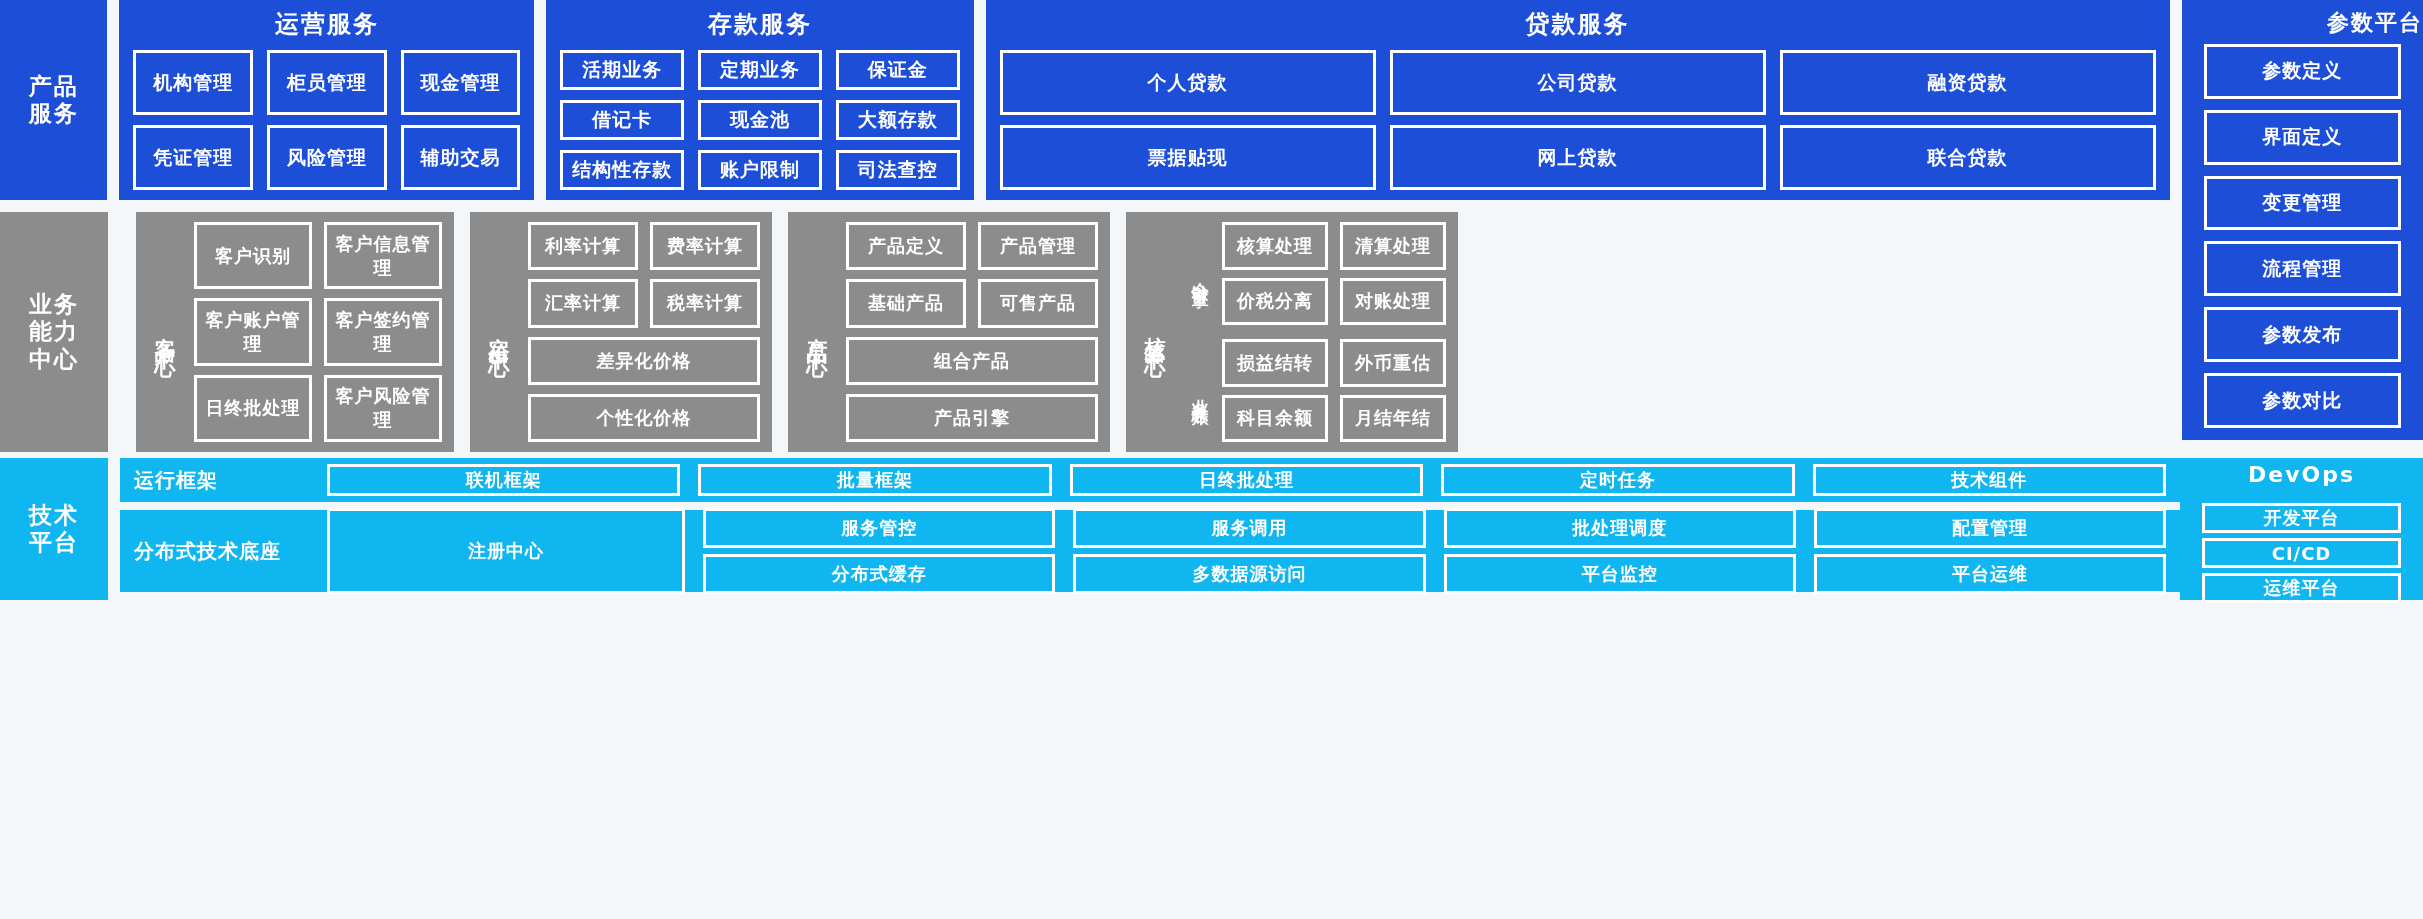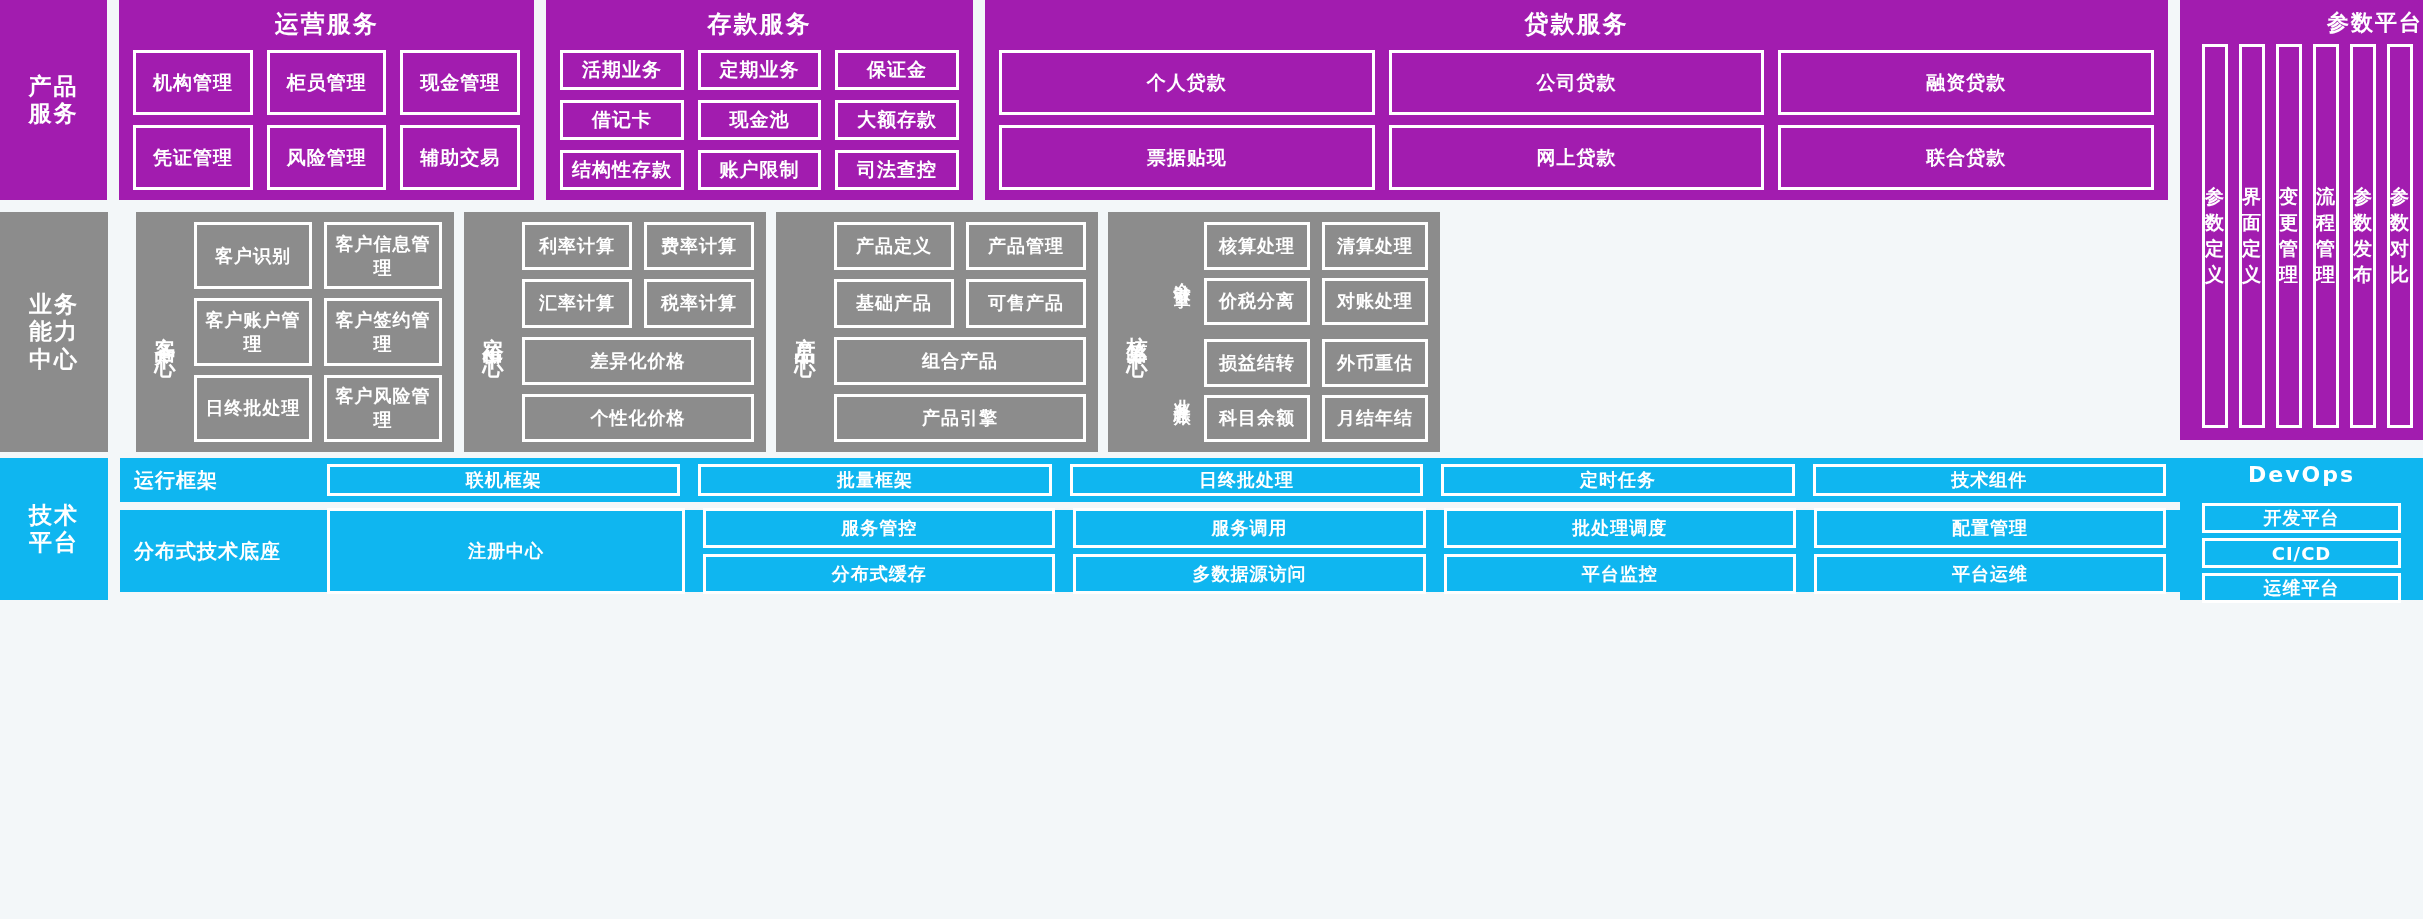--- a/index.html
+++ b/index.html
@@ -24,50 +24,50 @@
     display:flex;align-items:center;justify-content:center;
     letter-spacing:2px;box-sizing:border-box;
   }
   .vert-label{
     writing-mode:vertical-rl;text-orientation:upright;
     color:#fff;font-weight:bold;letter-spacing:6px;
     display:flex;align-items:center;justify-content:center;
   }
 
   
-  .teal{background:#a21caf;}
+  .teal{background:#1d4ed8;}
   .bright{background:#0fb6f0;}
   .gray{background:#8c8c8c;}
 
   #row1{position:absolute;left:0;top:0;height:200px;width:2423px;display:flex;gap:0;}
   #row1 .railcol{width:108px;height:200px;margin-right:12px;}
   #row1 .railcol .side-label{width:100%;height:100%;font-size:23px;}
 
   .svc-panel{height:200px;margin-right:12px;padding-top:8px;}
   .svc-panel .panel-title{font-size:24px;margin-bottom:10px;}
   .svc-grid{display:flex;flex-direction:column;gap:10px;padding:0 14px 10px 14px;flex:1;}
   .svc-rowline{display:flex;gap:14px;flex:1;}
   .svc-rowline .tile{flex:1;font-size:19px;}
 
   #panel-ops{width:418px;}
   #panel-dep{width:430px;}
   #panel-loan{width:1192px;}
   #panel-param{width:243px;height:440px;margin-right:0;}
   #panel-param .panel-title{font-size:22px;margin-bottom:6px;text-align:right;}
-  #panel-param .plist{display:flex;flex-direction:row;gap:11px;padding:0 22px 12px 22px;flex:1;}
+  #panel-param .plist{display:flex;flex-direction:column;gap:11px;padding:0 22px 12px 22px;flex:1;}
   #panel-param .plist .tile{flex:1;font-size:19px;}
 
   
   #panel-dep .svc-rowline .tile{font-size:19px;}
 
   
   #row2{position:absolute;left:0;top:212px;height:240px;width:2180px;display:flex;}
   #row2 .railcol{width:108px;height:240px;margin-right:28px;}
   #row2 .railcol .side-label{width:100%;height:100%;font-size:23px;}
-  .center-panel{height:240px;margin-right:10px;display:flex;padding:10px 12px 10px 6px;box-sizing:border-box;}
+  .center-panel{height:240px;margin-right:16px;display:flex;padding:10px 12px 10px 6px;box-sizing:border-box;}
   .center-panel .vert-label{font-size:21px;width:46px;flex:0 0 46px;}
   .center-body{flex:1;display:flex;flex-direction:column;gap:9px;padding-left:6px;}
   .cb-row{display:flex;gap:12px;flex:1;}
   .cb-row .tile{flex:1;font-size:18px;}
 
   #panel-cust{width:318px;}
   #panel-price{width:302px;}
   #panel-prod{width:322px;}
   #panel-acct{width:332px;margin-right:0;}
   #panel-acct .acct-inner{flex:1;display:flex;flex-direction:column;gap:14px;}

